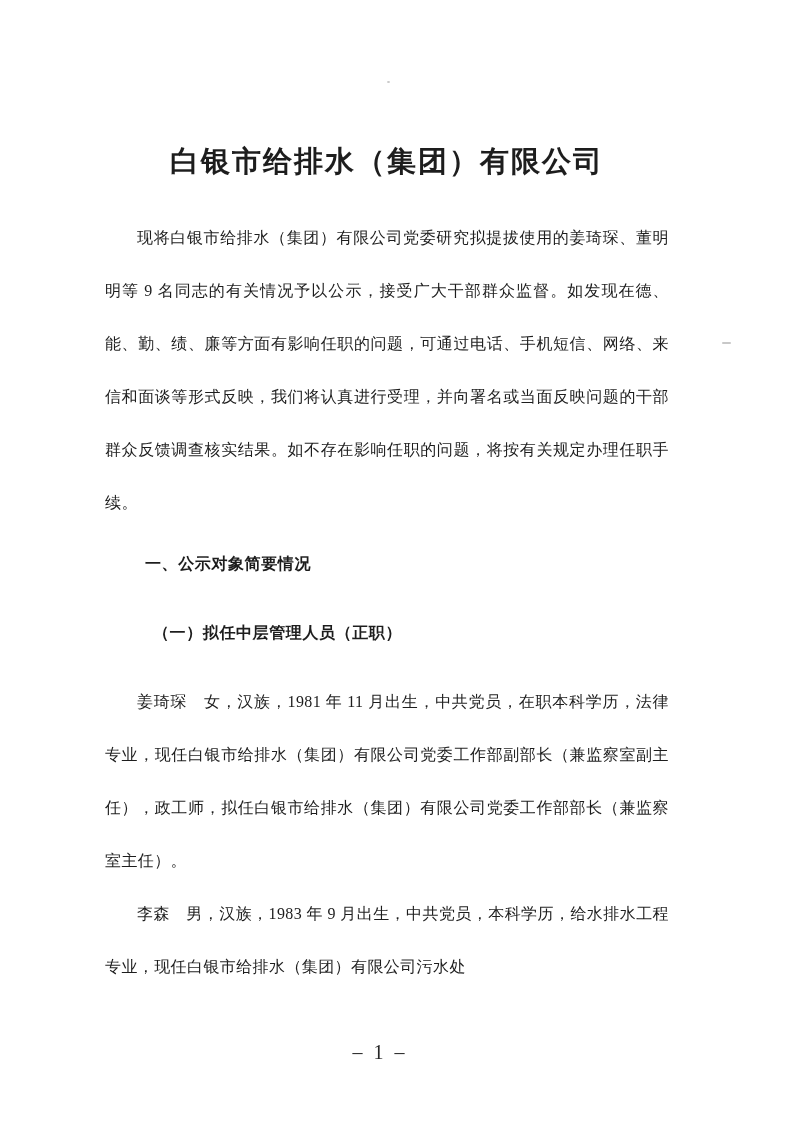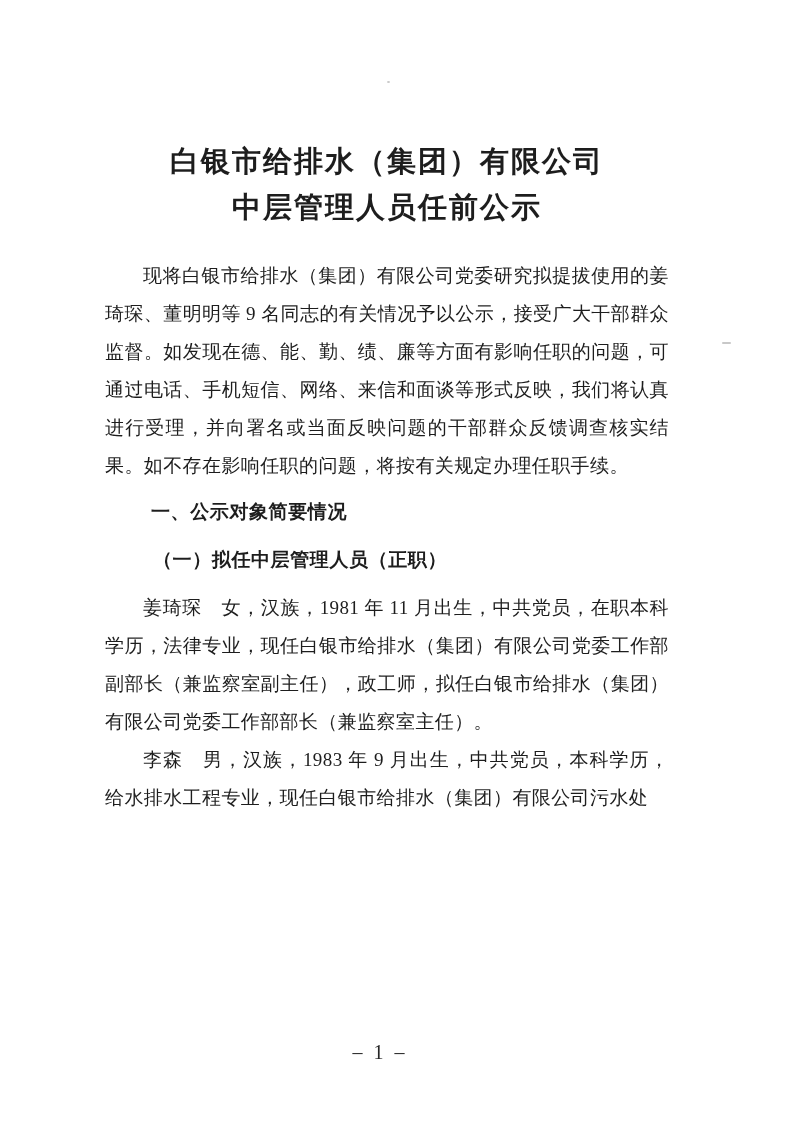--- a/index.html
+++ b/index.html
@@ -20,38 +20,38 @@
   }
   .doc-title {
     text-align: center;
     font-weight: 700;
     font-size: 29px;
     line-height: 46px;
     letter-spacing: 2px;
     margin: 0 0 27px 0;
   }
   .doc-body {
-    font-size: 19px;
-    line-height: 38px;
+    font-size: 16px;
+    line-height: 53px;
     text-align: justify;
   }
   .para {
     margin: 0;
     text-indent: 2em;
     letter-spacing: 0.4px;
   }
   .heading-level-1 {
     margin: 8px;
     text-indent: 2em;
     font-weight: 700;
     letter-spacing: 0.6px;
     font-family: "Liberation Sans", "DejaVu Sans", sans-serif;
   }
   .heading-level-2 {
-    margin: 10px;
+    margin: 16px;
     text-indent: 2em;
     font-weight: 700;
     letter-spacing: 0.6px;
   }
   .page-number {
     position: absolute;
     left: 0;
     right: 0;
     bottom: 56px;
     text-align: center;
@@ -80,21 +80,20 @@
     border-radius: 1px;
   }
 </style>
 </head>
 <body>
 
 <div class="page">
 
   <div class="doc-title">
     <div class="title-line">白银市给排水（集团）有限公司</div>
-    <div class="title-line">中层管理人员任前公示</div>
   </div>
 
   <div class="doc-body">
     <p class="para">现将白银市给排水（集团）有限公司党委研究拟提拔使用的姜琦琛、董明明等 9 名同志的有关情况予以公示，接受广大干部群众监督。如发现在德、能、勤、绩、廉等方面有影响任职的问题，可通过电话、手机短信、网络、来信和面谈等形式反映，我们将认真进行受理，并向署名或当面反映问题的干部群众反馈调查核实结果。如不存在影响任职的问题，将按有关规定办理任职手续。</p>
     <p class="heading-level-1">一、公示对象简要情况</p>
     <p class="heading-level-2">（一）拟任中层管理人员（正职）</p>
     <p class="para">姜琦琛　女，汉族，1981 年 11 月出生，中共党员，在职本科学历，法律专业，现任白银市给排水（集团）有限公司党委工作部副部长（兼监察室副主任），政工师，拟任白银市给排水（集团）有限公司党委工作部部长（兼监察室主任）。</p>
     <p class="para para-truncated">李森　男，汉族，1983 年 9 月出生，中共党员，本科学历，给水排水工程专业，现任白银市给排水（集团）有限公司污水处</p>
   </div>
 

